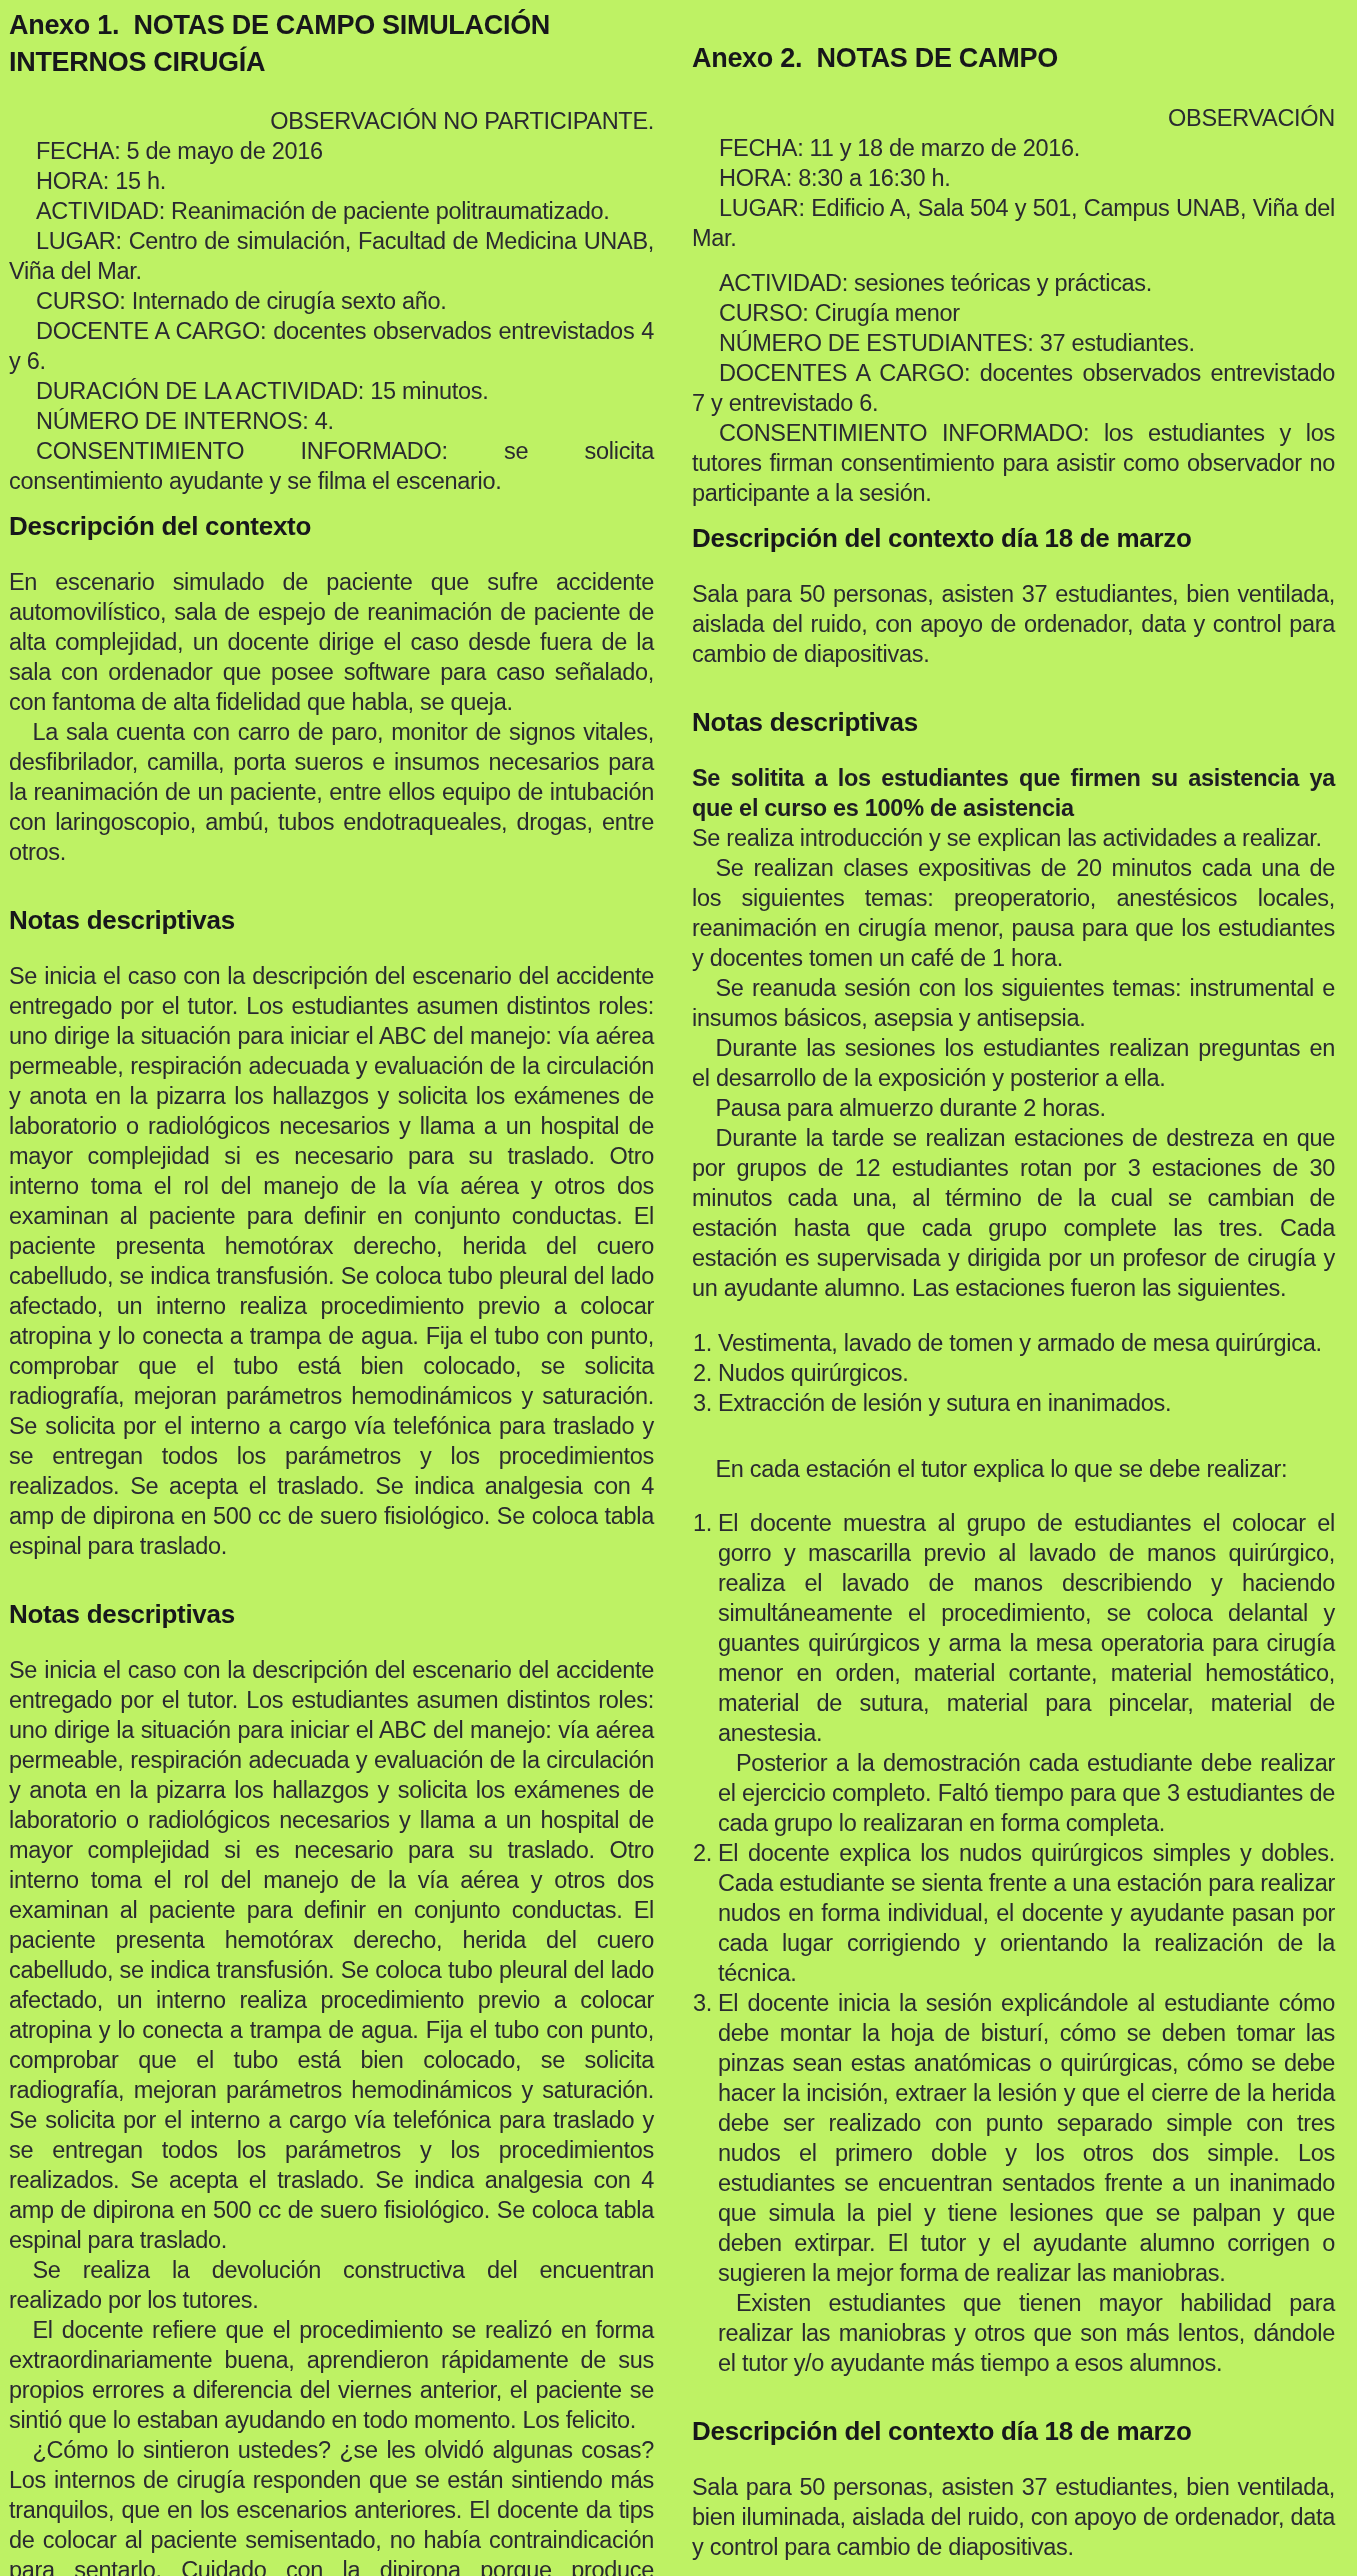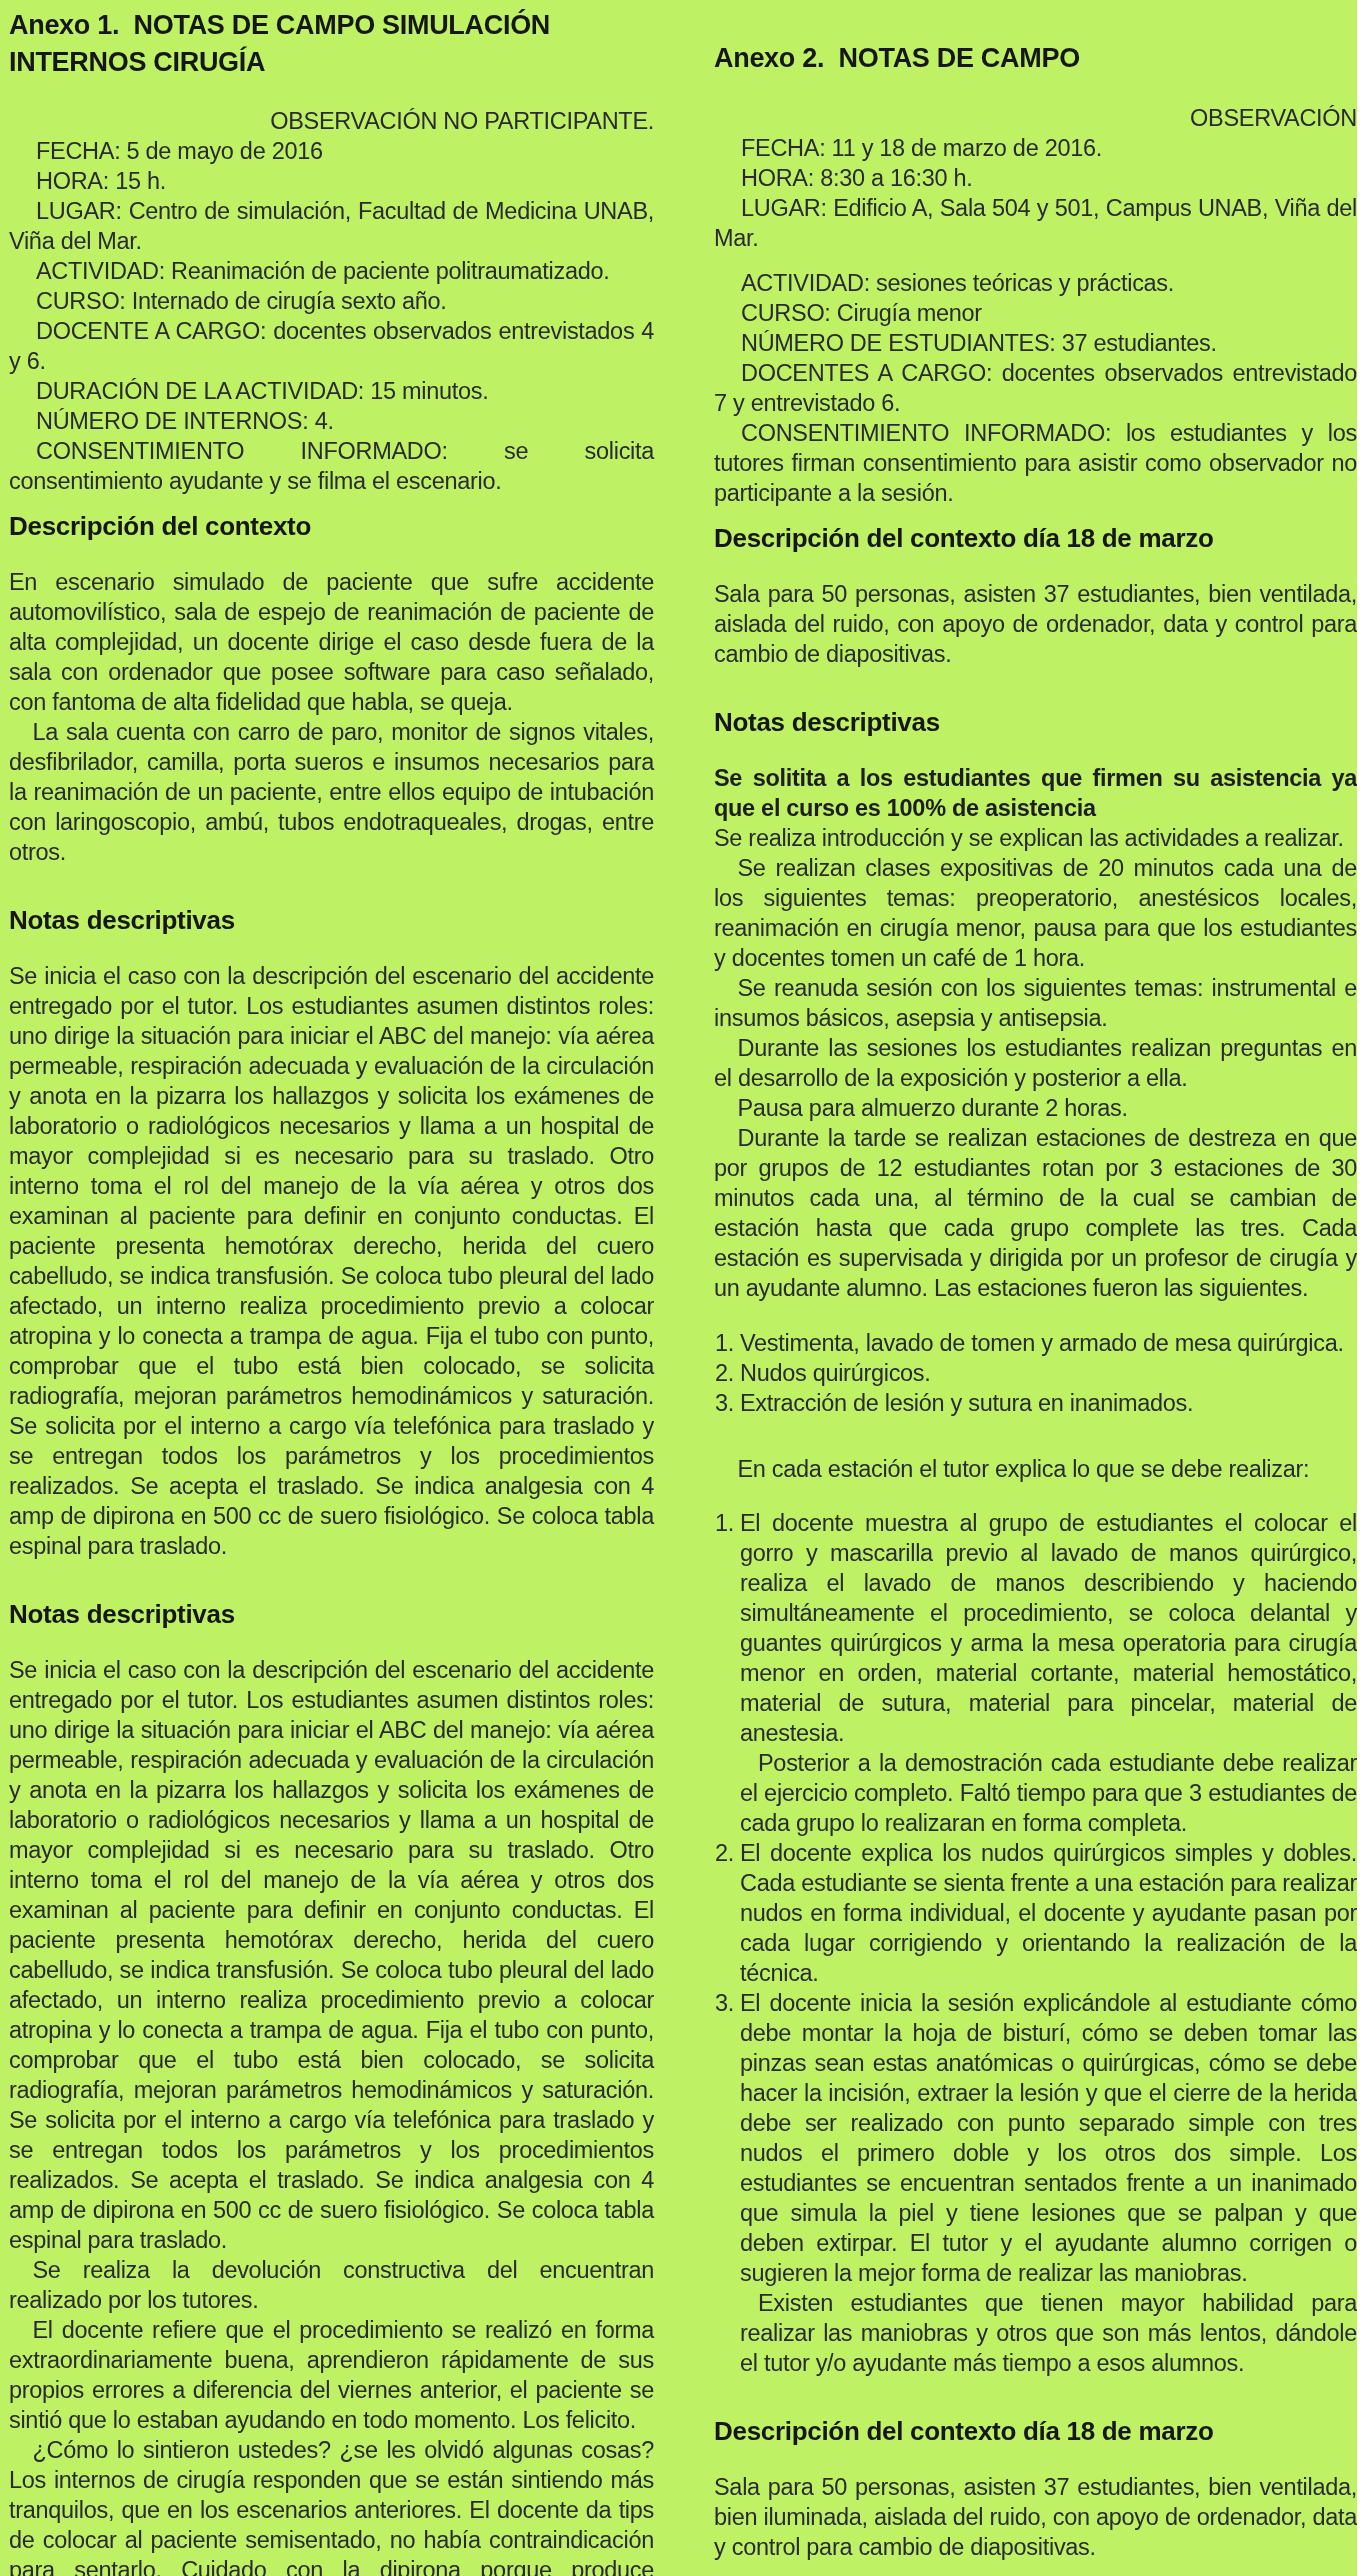--- a/index.html
+++ b/index.html
@@ -6,21 +6,21 @@
   .page{
     position:relative;
     width:1357px;height:2576px;
     background:#bef264;
     overflow:hidden;
     font-family:"Liberation Sans","DejaVu Sans",sans-serif;
     color:#2a2a30;
   }
   .col{position:absolute;top:0;}
   .col-left{left:9px;width:645px;}
-  .col-right{left:714px;width:643px;}
+  .col-right{left:692px;width:643px;}
 
   h1.title{
     font-size:27px;line-height:37px;font-weight:700;color:#17171b;
     letter-spacing:-0.3px;margin:0 0 24.4px 0;text-align:left;
   }
   .col-left h1.title{margin-top:7.2px;}
   .col-right h1.title{margin-top:40px;margin-bottom:26px;}
 
   h2.heading{
     font-size:26px;line-height:32.5px;font-weight:700;color:#17171b;
@@ -53,22 +53,22 @@
 </style>
 </head>
 <body>
 
 <div class="page">
   <div class="col col-left">
       <h1 class="title">Anexo 1.&nbsp; NOTAS DE CAMPO SIMULACIÓN INTERNOS CIRUGÍA</h1>
       <p class="lead">OBSERVACIÓN NO PARTICIPANTE.</p>
       <p class="field">FECHA: 5 de mayo de 2016</p>
       <p class="field">HORA: 15 h.</p>
+      <p class="field">ACTIVIDAD: Reanimación de paciente politraumatizado.</p>
       <p class="field">LUGAR: Centro de simulación, Facultad de Medicina UNAB, Viña del Mar.</p>
-      <p class="field">ACTIVIDAD: Reanimación de paciente politraumatizado.</p>
       <p class="field">CURSO: Internado de cirugía sexto año.</p>
       <p class="field">DOCENTE A CARGO: docentes observados entrevistados 4 y 6.</p>
       <p class="field">DURACIÓN DE LA ACTIVIDAD: 15 minutos.</p>
       <p class="field">NÚMERO DE INTERNOS: 4.</p>
       <p class="field">CONSENTIMIENTO INFORMADO: se solicita consentimiento ayudante y se filma el escenario.</p>
       <h2 class="heading">Descripción del contexto</h2>
       <p class="para first">En escenario simulado de paciente que sufre accidente automovilístico, sala de espejo de reanimación de paciente de alta complejidad, un docente dirige el caso desde fuera de la sala con ordenador que posee software para caso señalado, con fantoma de alta fidelidad que habla, se queja.</p>
       <p class="para">La sala cuenta con carro de paro, monitor de signos vitales, desfibrilador, camilla, porta sueros e insumos necesarios para la reanimación de un paciente, entre ellos equipo de intubación con laringoscopio, ambú, tubos endotraqueales, drogas, entre otros.</p>
       <h2 class="heading">Notas descriptivas</h2>
       <p class="para first">Se inicia el caso con la descripción del escenario del accidente entregado por el tutor. Los estudiantes asumen distintos roles: uno dirige la situación para iniciar el ABC del manejo: vía aérea permeable, respiración adecuada y evaluación de la circulación y anota en la pizarra los hallazgos y solicita los exámenes de laboratorio o radiológicos necesarios y llama a un hospital de mayor complejidad si es necesario para su traslado. Otro interno toma el rol del manejo de la vía aérea y otros dos examinan al paciente para definir en conjunto conductas. El paciente presenta hemotórax derecho, herida del cuero cabelludo, se indica transfusión. Se coloca tubo pleural del lado afectado, un interno realiza procedimiento previo a colocar atropina y lo conecta a trampa de agua. Fija el tubo con punto, comprobar que el tubo está bien colocado, se solicita radiografía, mejoran parámetros hemodinámicos y saturación. Se solicita por el interno a cargo vía telefónica para traslado y se entregan todos los parámetros y los procedimientos realizados. Se acepta el traslado. Se indica analgesia con 4 amp de dipirona en 500 cc de suero fisiológico. Se coloca tabla espinal para traslado.</p>

